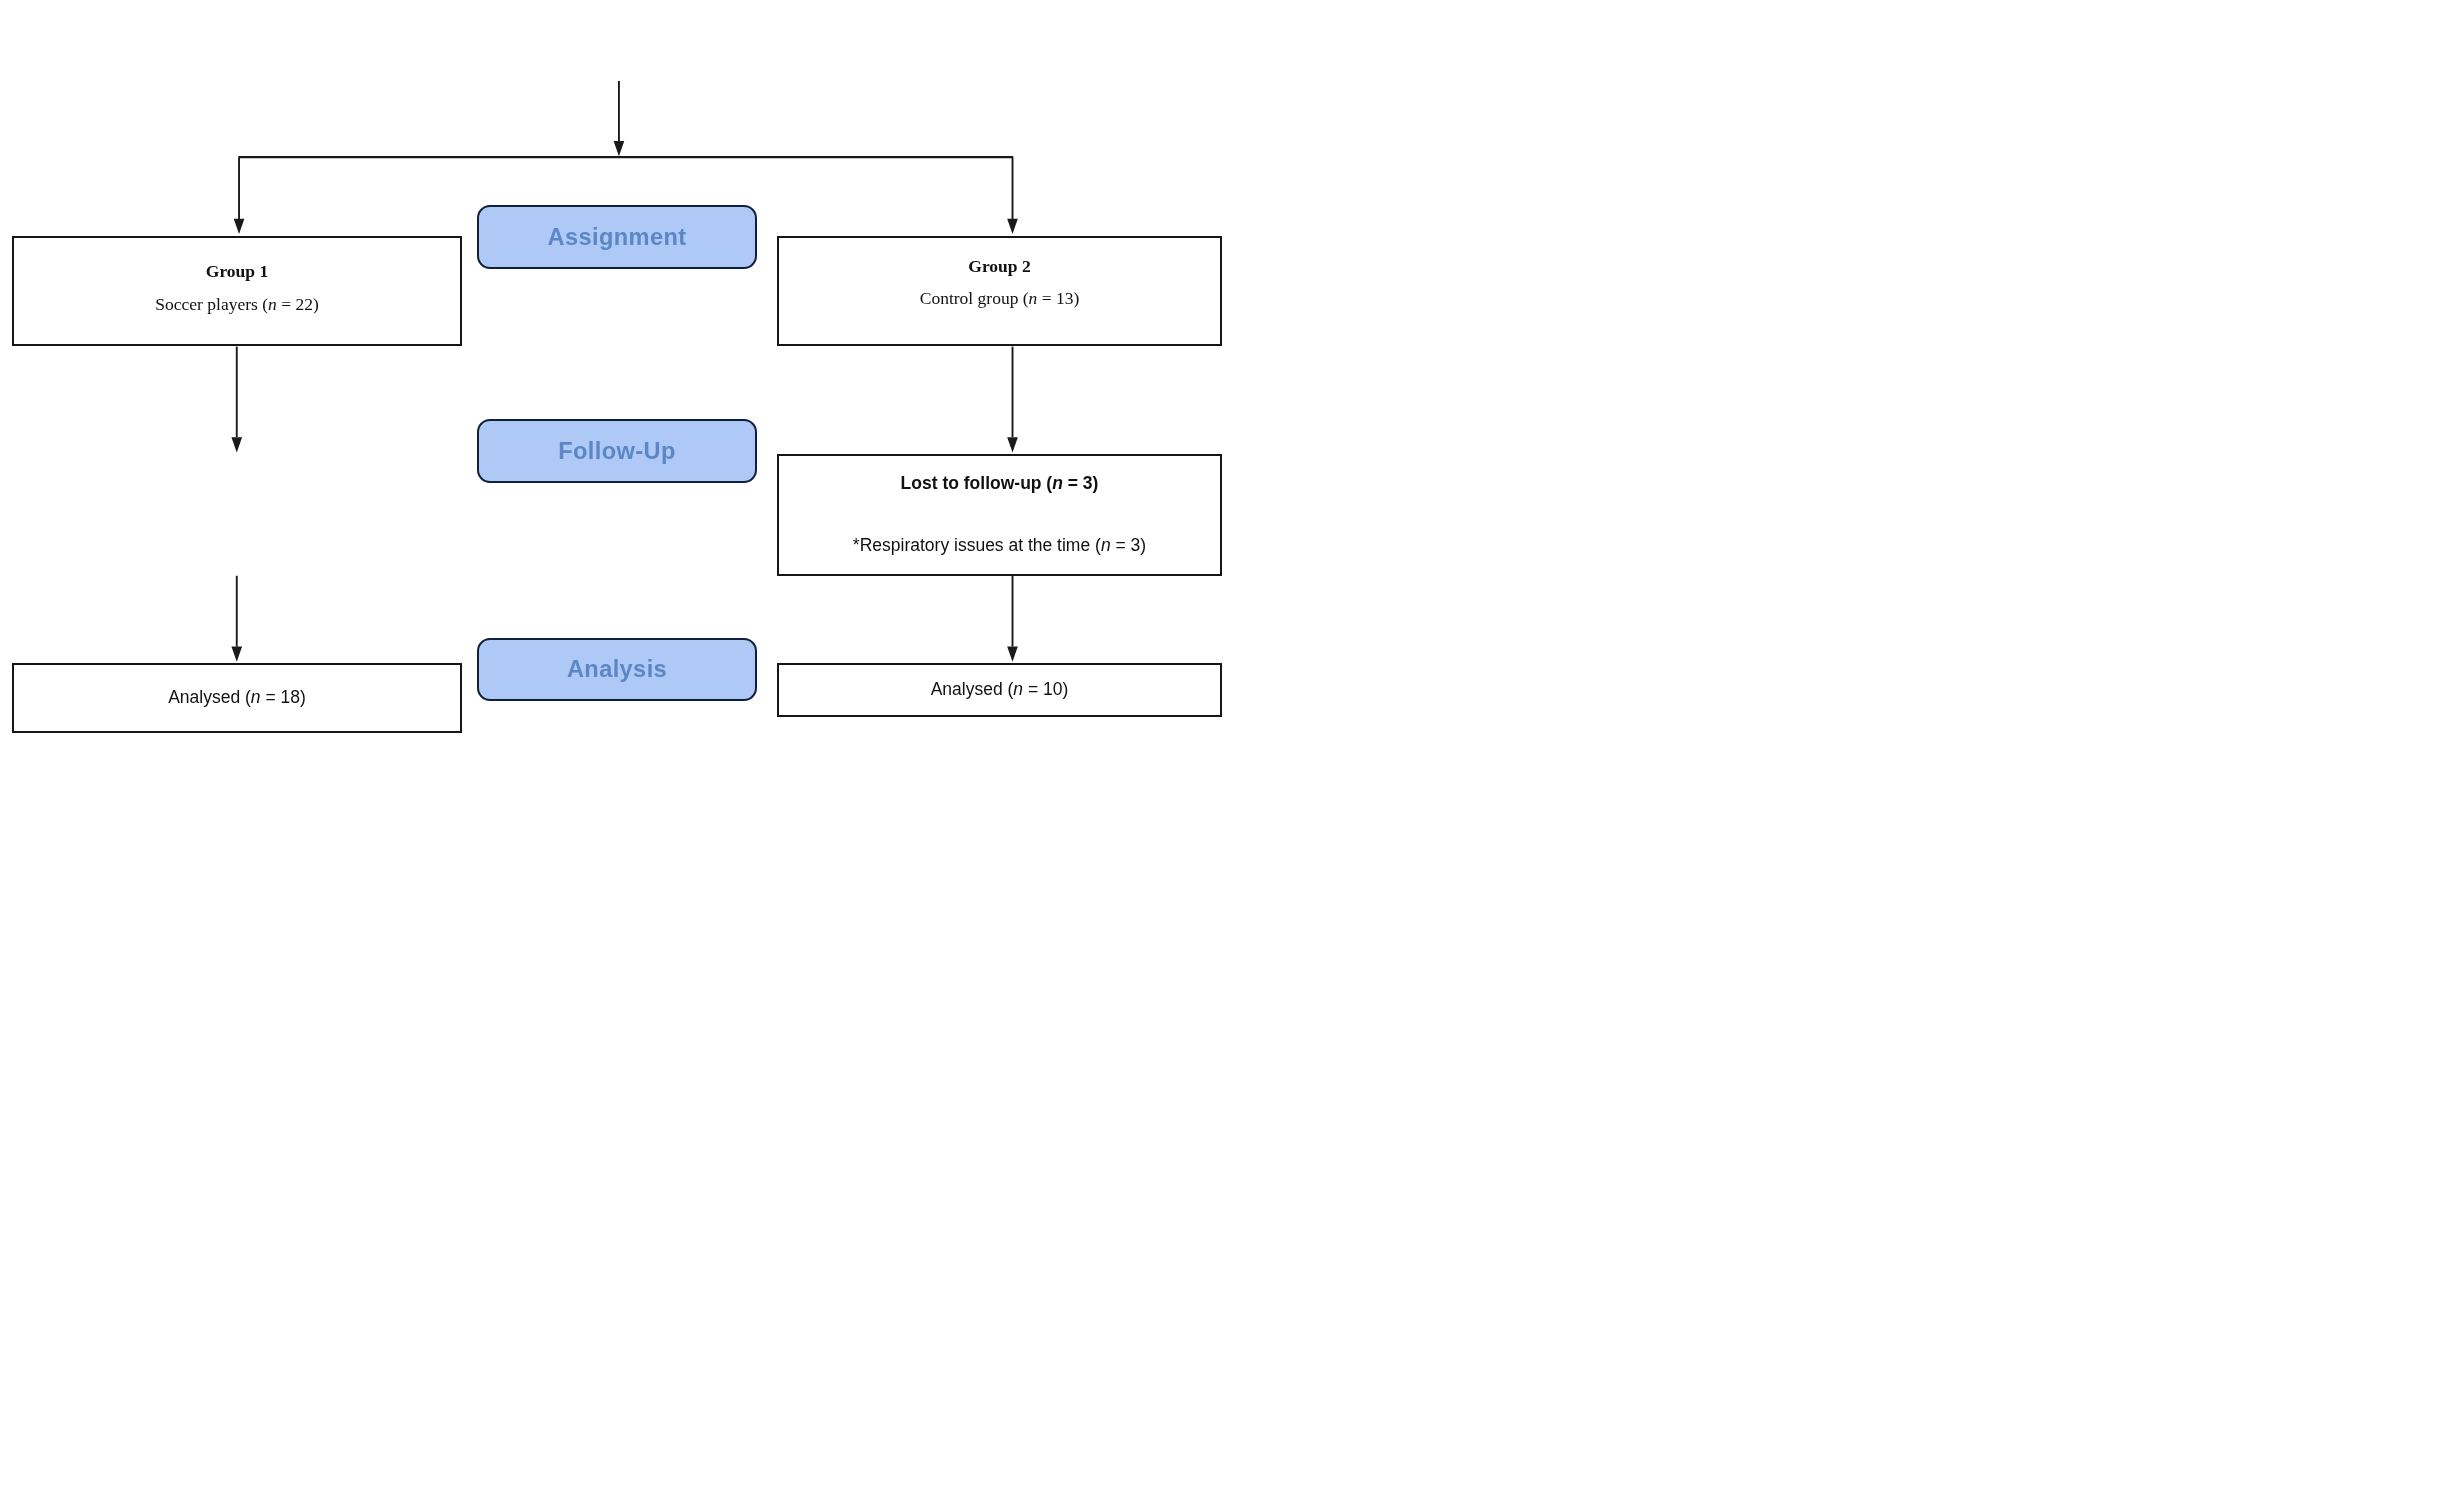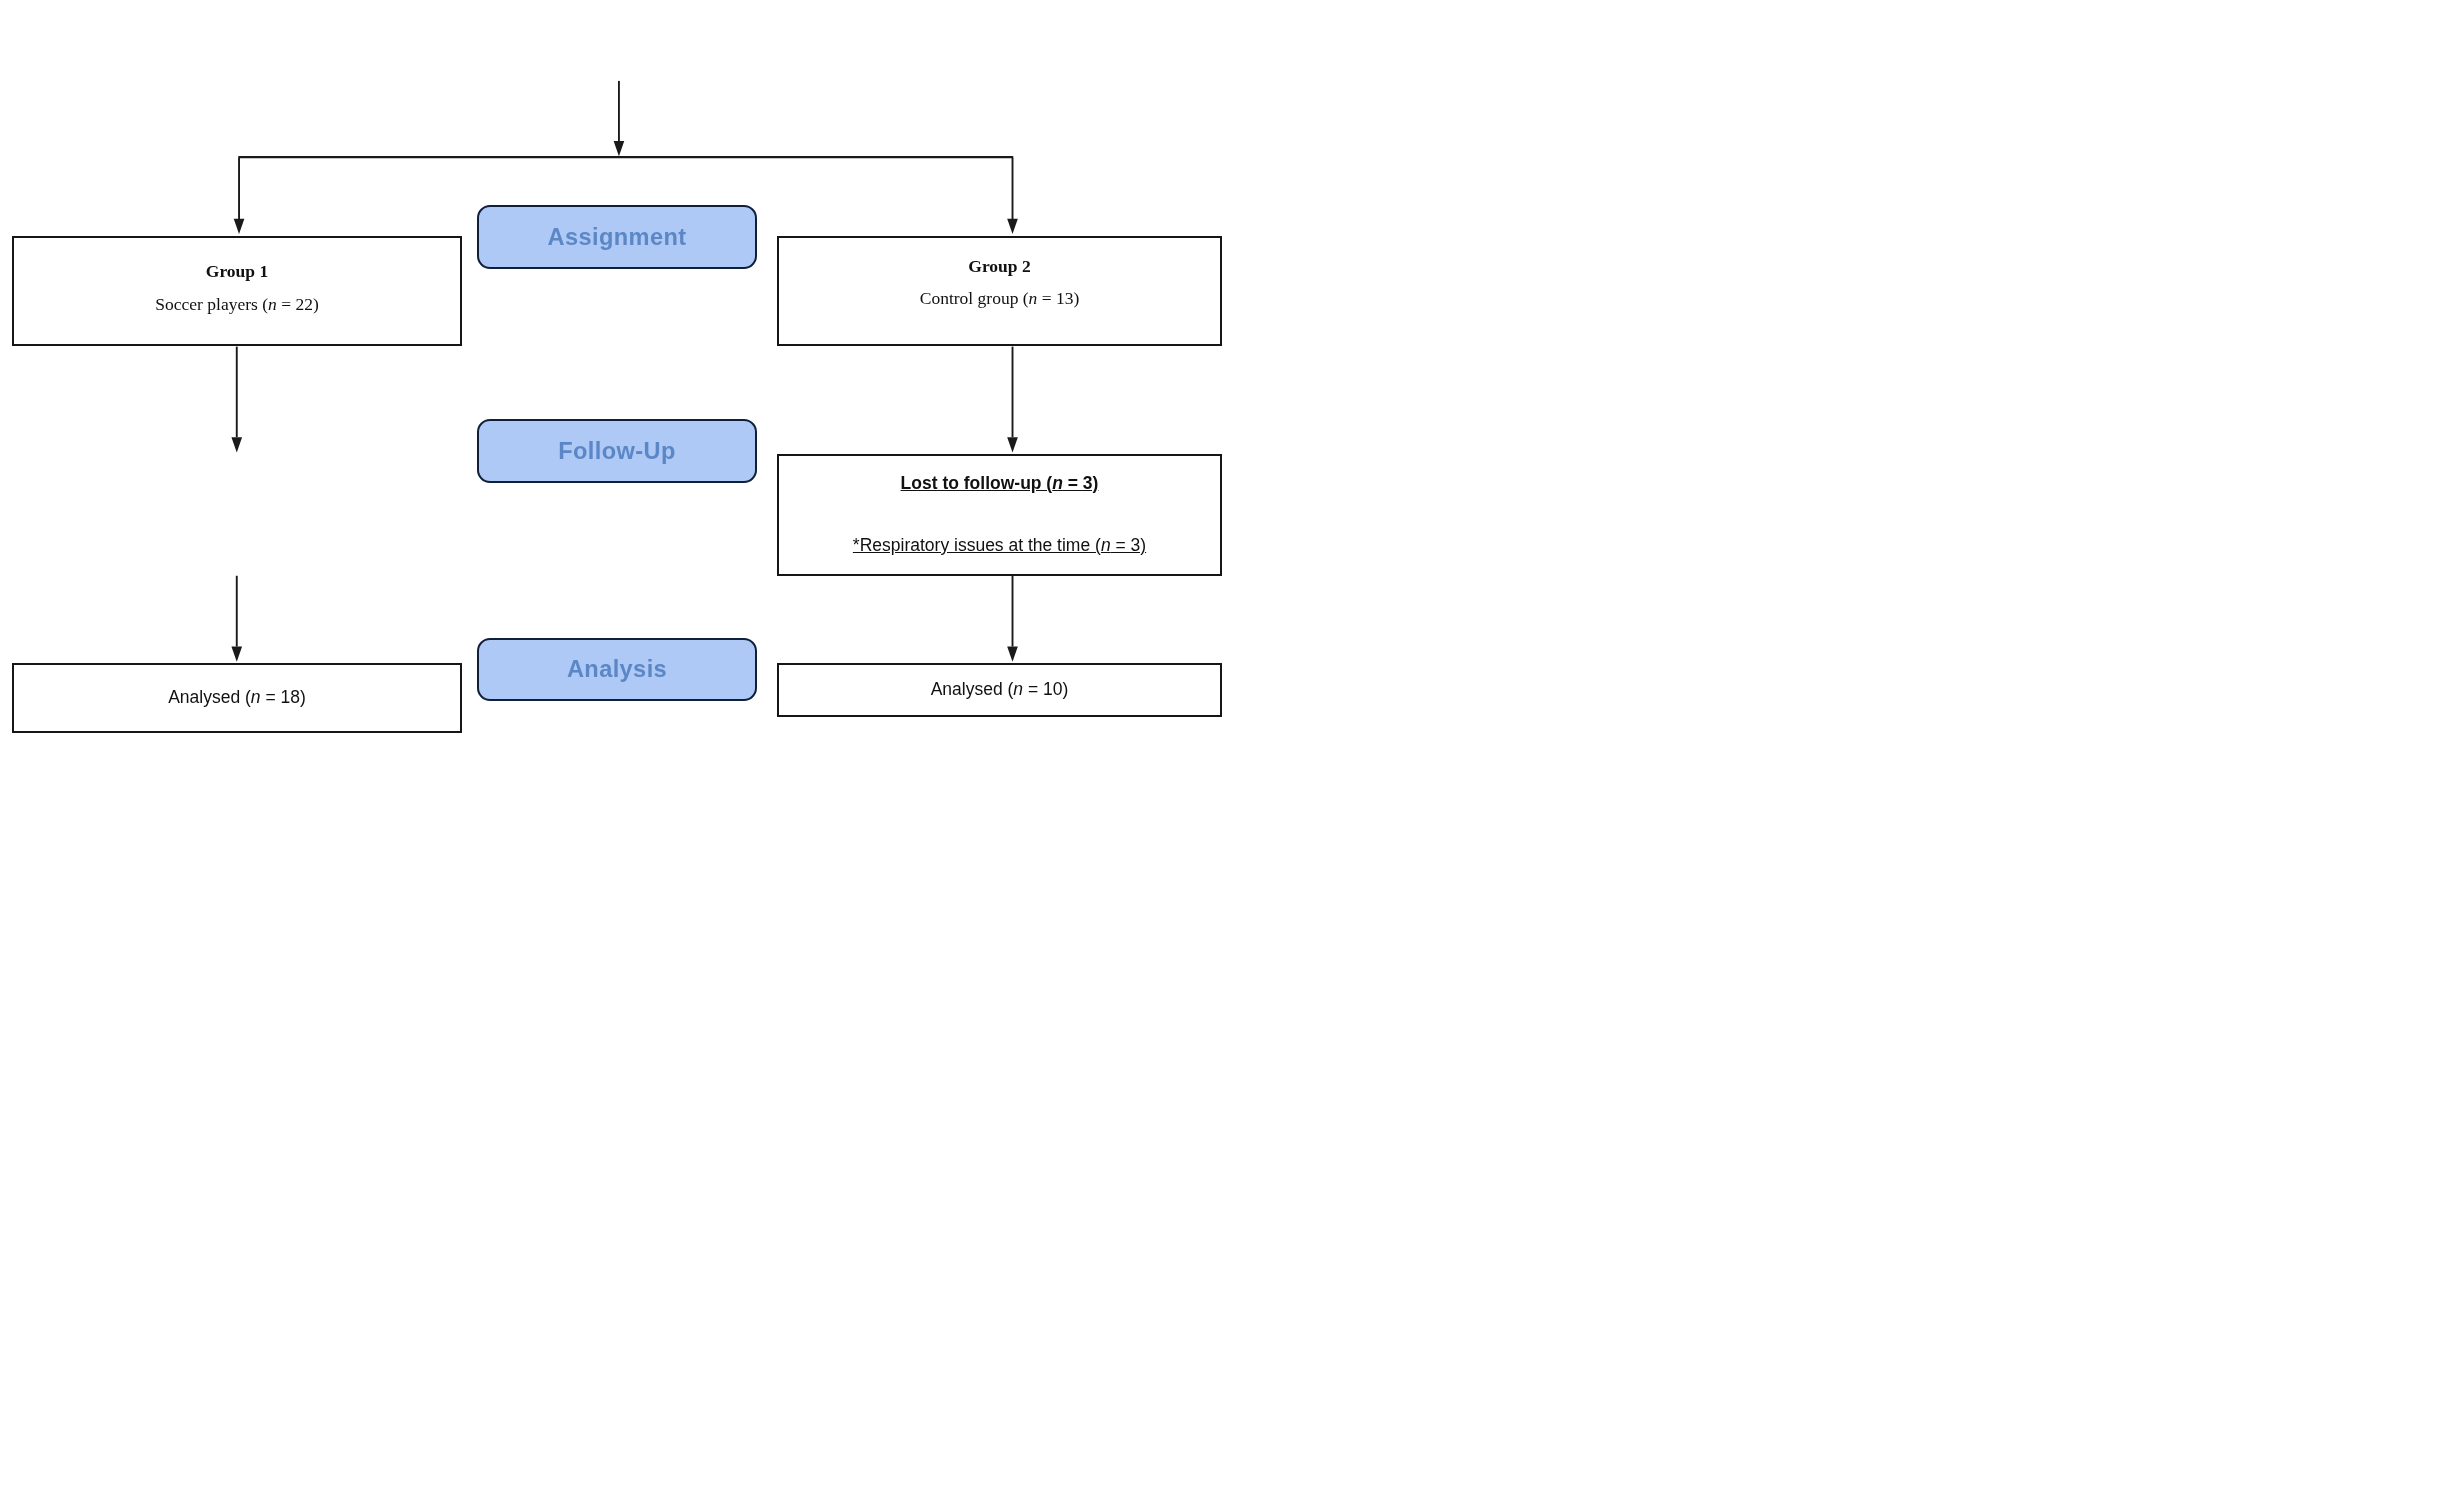--- a/index.html
+++ b/index.html
@@ -103,21 +103,21 @@
     <div class="line t-bold"><span>Group 1</span><span class="n"></span><span></span></div>
     <div class="line"><span>Soccer players (</span><span class="n">n</span><span> = 22)</span></div>
   </div>
 
   <div class="box two-line" style="left:777px; top:236px; width:445px; height:110px; padding-bottom:16px;">
     <div class="line t-bold"><span>Group 2</span><span class="n"></span><span></span></div>
     <div class="line"><span>Control group (</span><span class="n">n</span><span> = 13)</span></div>
   </div>
 
 
-  <div class="box spread" style="left:777px; top:454px; width:445px; height:122px;text-decoration:underline;">
+  <div class="box spread" style="left:777px; top:454px; width:445px; height:122px;">
     <div class="line t-bold"><span>Lost to follow-up (</span><span class="n">n</span><span> = 3)</span></div>
     <div class="line"><span>*Respiratory issues at the time (</span><span class="n">n</span><span> = 3)</span></div>
   </div>
 
   <div class="box" style="left:12px; top:663px; width:450px; height:70px;text-align:right;">
     <div class="line"><span>Analysed (</span><span class="n">n</span><span> = 18)</span></div>
   </div>
 
   <div class="box" style="left:777px; top:663px; width:445px; height:54px;text-align:center;">
     <div class="line"><span>Analysed (</span><span class="n">n</span><span> = 10)</span></div>

